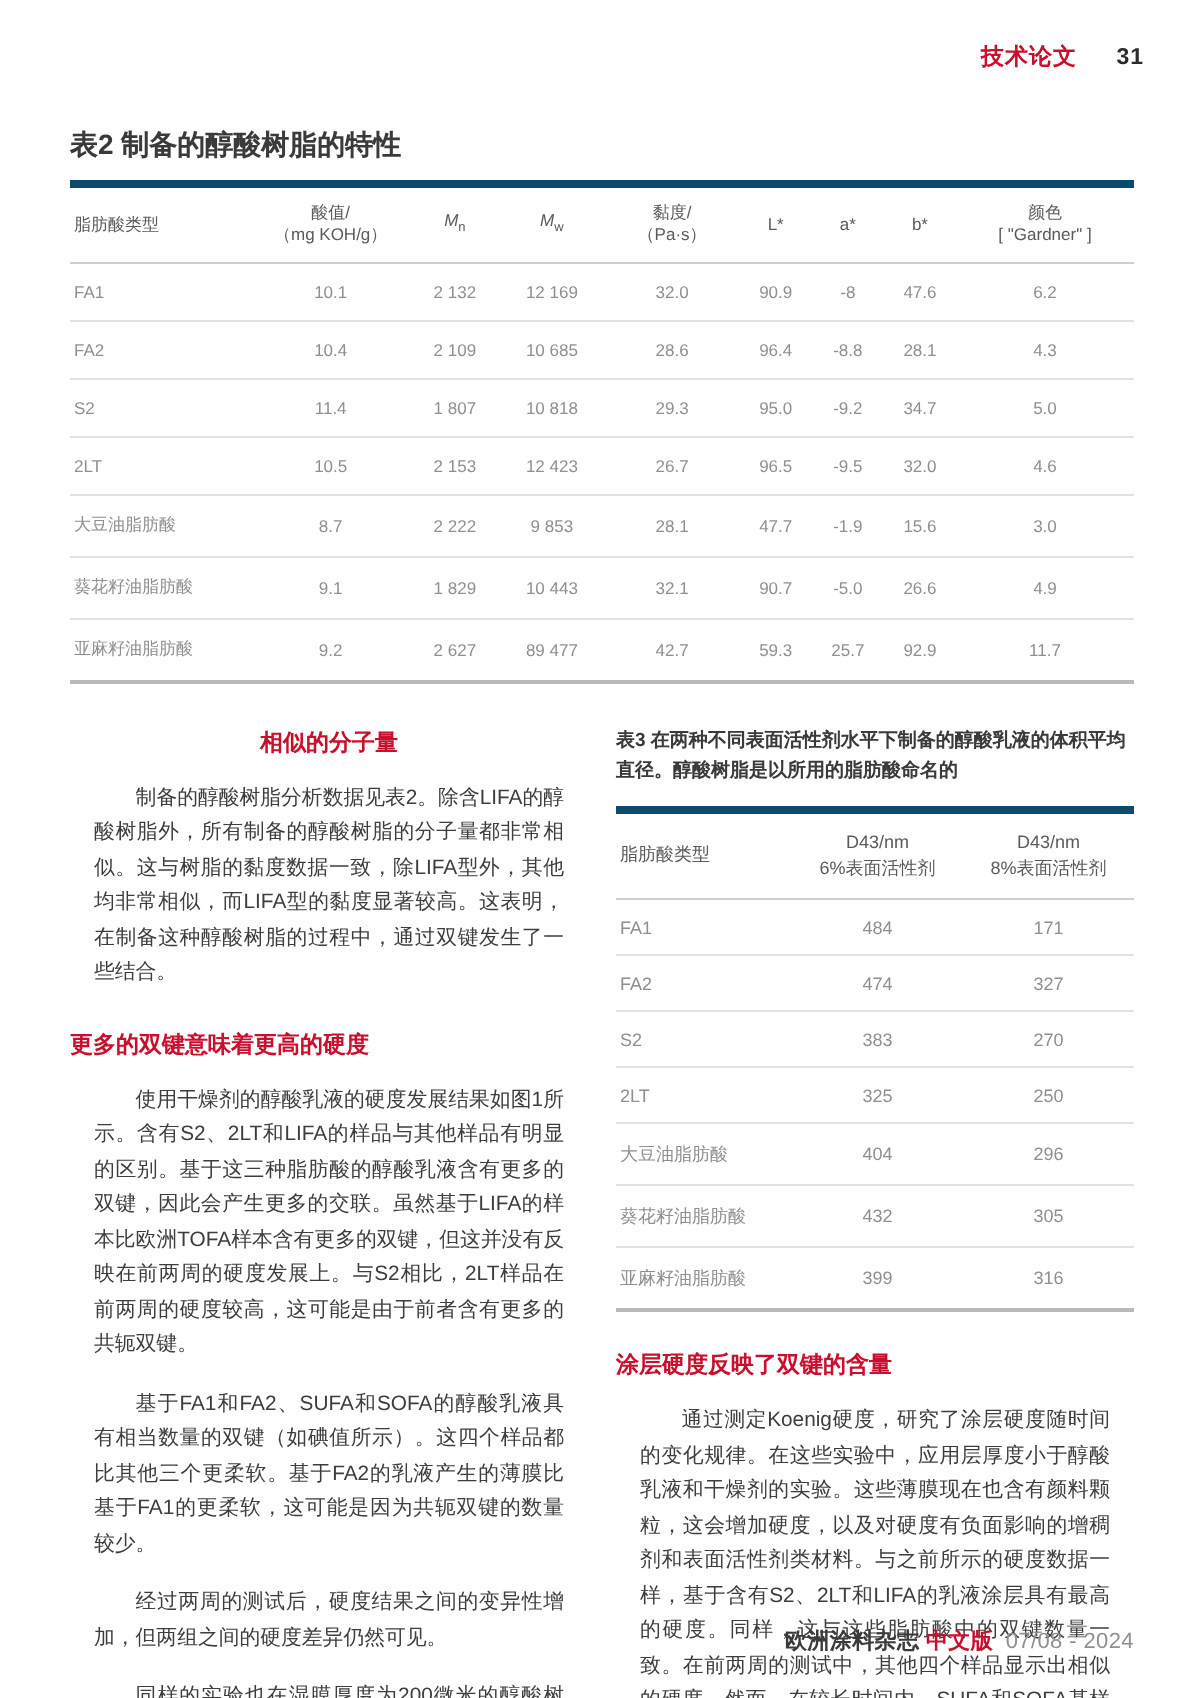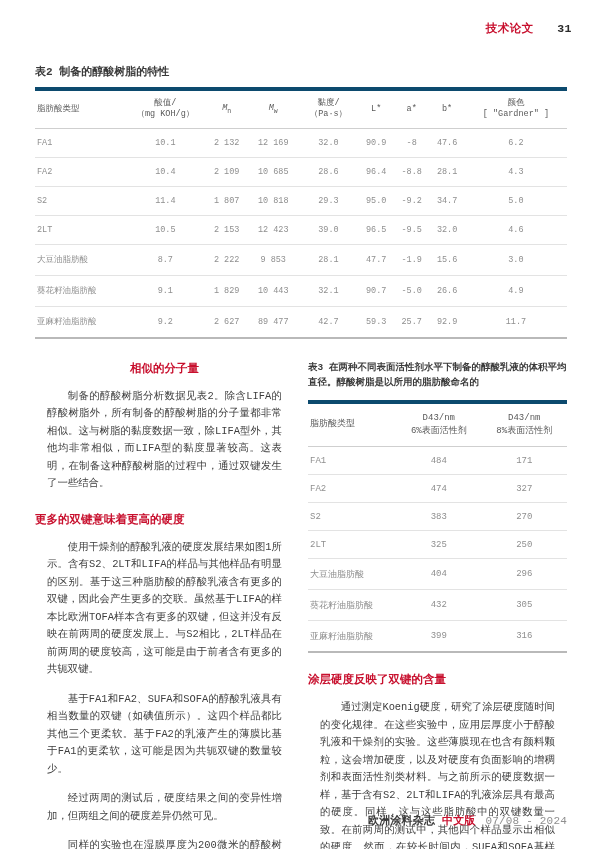--- a/index.html
+++ b/index.html
@@ -1,30 +1,30 @@
 <!DOCTYPE html>
 <html><head>
 <meta charset="utf-8">
 <style>
   html,body { margin:0; padding:0; background:#fff; }
   .page {
     position:relative; width:600px; height:849px; background:#ffffff;
-    font-family:Liberation Mono, monospace; color:#3d3d3d;
+    font-family:Liberation Sans, sans-serif; color:#3d3d3d;
     overflow:hidden;
   }
   .top-header {
     position:absolute; top:21px; right:28px;
     font-size:11.5px; font-weight:bold; letter-spacing:0.5px;
   }
   .h-label { color:#C8102E; margin-right:16px; }
   .h-page  { color:#2b2b2b; }
 
   .content { position:absolute; left:35px; top:64px; width:532px; }
 
-  .t2caption { font-size:11px; font-weight:bold; color:#3a3a3a; margin:0 0 8px 0; }
+  .t2caption { font-size:14px; font-weight:bold; color:#3a3a3a; margin:0 0 8px 0; }
 
   table { width:100%; border-collapse:collapse; }
   .datatable { border-top:4px solid #0c4a6e; border-bottom:2px solid #b9b9b9; }
   .datatable th {
     font-weight:normal; color:#5a5a5a; text-align:center;
     padding:7px 2px; line-height:1.35; border-bottom:1px solid #cfcfcf;
   }
   .datatable td {
     color:#8f8f8f; text-align:center; padding:9px 2px;
     border-bottom:1px solid #e3e3e3;
@@ -131,21 +131,21 @@
             <td>95.0</td>
             <td>-9.2</td>
             <td>34.7</td>
             <td>5.0</td>
           </tr>
           <tr>
             <td>2LT</td>
             <td>10.5</td>
             <td>2 153</td>
             <td>12 423</td>
-            <td>39.0</td>
+            <td>26.7</td>
             <td>96.5</td>
             <td>-9.5</td>
             <td>32.0</td>
             <td>4.6</td>
           </tr>
           <tr>
             <td>大豆油脂肪酸</td>
             <td>8.7</td>
             <td>2 222</td>
             <td>9 853</td>

